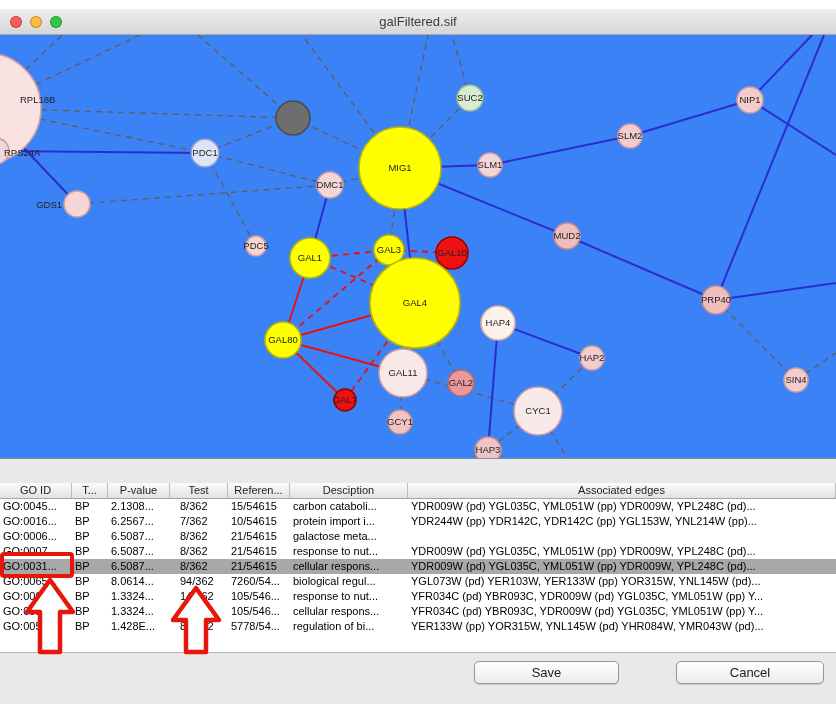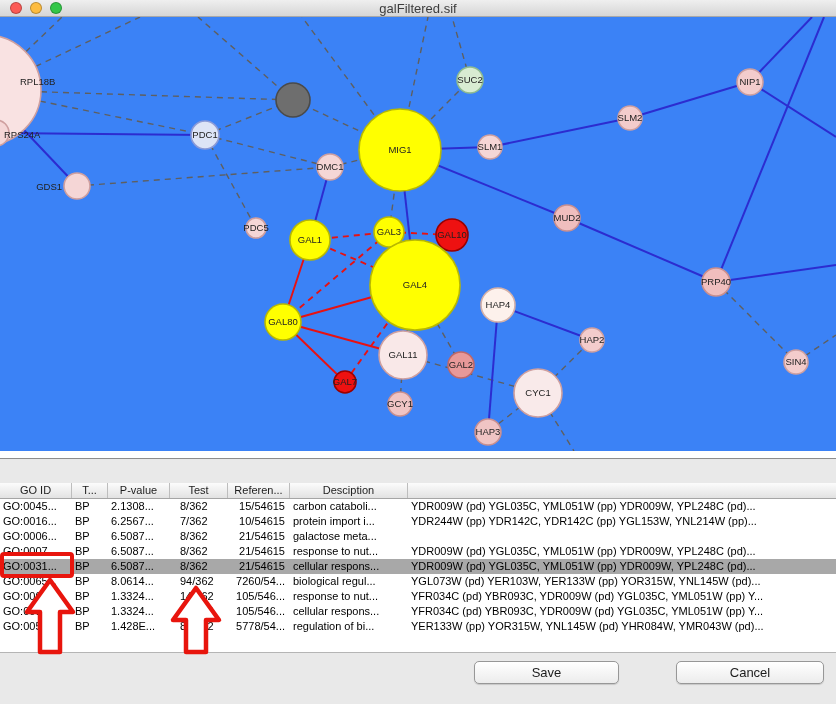--- a/index.html
+++ b/index.html
@@ -1,25 +1,26 @@
 <!DOCTYPE html>
 <html><head>
 <meta charset="utf-8">
 <style>
   * { box-sizing: border-box; margin: 0; padding: 0; }
   html,body { width: 836px; height: 704px; overflow: hidden; }
   body { font-family: "Liberation Sans", sans-serif; background: #e8e8e8; position: relative; }
 
   .window-titlebar {
-    height: 17px;
+    height: 26px;
     background: linear-gradient(#efefef, #d6d6d6);
     border-bottom: 1px solid #a8a8a8;
     position: relative;
     display: flex;
     align-items: center;
+    margin-top: 9px;
   }
   .tl {
     width: 12px; height: 12px; border-radius: 50%;
     margin-left: 8px; border: 1px solid rgba(0,0,0,0.25);
     display: inline-block;
   }
   .tl:first-child { margin-left: 10px; }
   .win-title {
     position: absolute; left: 0; right: 0; text-align: center;
     font-size: 13px; color: #3d3d3d; font-weight: 500;
@@ -59,21 +60,21 @@
     font-size: 11px; line-height: 15px; color: #1d1d1d; text-align: center;
     border-right: 1px solid #bdbdbd; overflow: hidden; white-space: nowrap;
   }
   .tr { display: grid; height: 15px; background: #ffffff; }
   .tr.selected { background: #a8a8a8; }
   .td {
     font-size: 11px; line-height: 15px; color: #000;
     overflow: hidden; white-space: nowrap; padding: 0 3px;
   }
   .td-test { padding-left: 10px; }
-  .td-ref  { text-align: right; padding-right: 5px; }
+  .td-ref  { padding-right: 5px; }
 
   .footer-bar { position: absolute; top: 194px; left: 0; width: 836px; height: 52px; }
   .btn {
     position: absolute; top: 8px; height: 23px;
     border: 1px solid #979797; border-radius: 5px;
     background: linear-gradient(#ffffff, #ececec);
     font-family: "Liberation Sans", sans-serif;
     font-size: 13px; color: #1c1c1c;
     box-shadow: 0 1px 1px rgba(0,0,0,0.15);
   }
@@ -268,20 +269,21 @@
   <section class="noa-window">
 
     <div class="table-wrap">
       <div class="thead" id="thead" style="grid-template-columns: 72px 36px 62px 58px 62px 118px minmax(0px, 1fr);">
           <div class="th">GO ID</div>
           <div class="th">T...</div>
           <div class="th">P-value</div>
           <div class="th">Test</div>
           <div class="th">Referen...</div>
           <div class="th">Desciption</div>
+          <div class="th">Associated edges</div>
         </div>
       <div id="tbody">
           <div class="tr" style="grid-template-columns: 72px 36px 62px 58px 62px 118px minmax(0px, 1fr);">
             <div class="td td-go">GO:0045...</div>
             <div class="td td-type">BP</div>
             <div class="td td-pval">2.1308...</div>
             <div class="td td-test">8/362</div>
             <div class="td td-ref">15/54615</div>
             <div class="td td-desc">carbon cataboli...</div>
             <div class="td td-edges">YDR009W (pd) YGL035C, YML051W (pp) YDR009W, YPL248C (pd)...</div>

